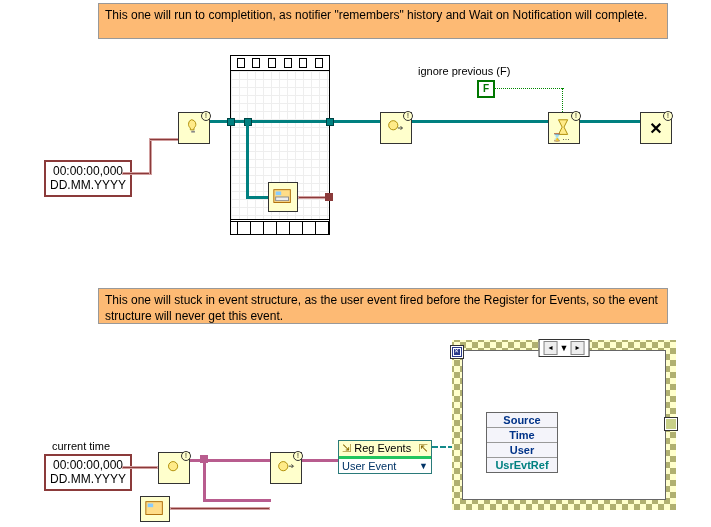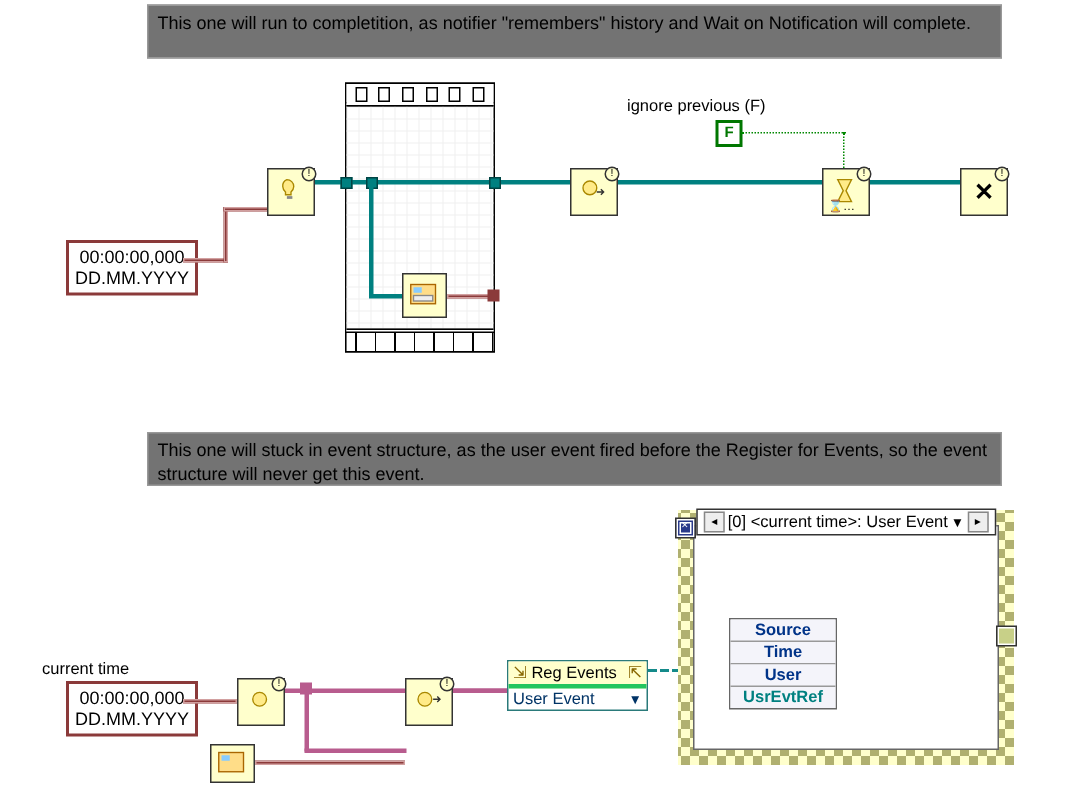--- a/index.html
+++ b/index.html
@@ -7,21 +7,21 @@
     font-family: "Segoe UI", Tahoma, sans-serif;
     font-size: 12px;
     background: #fff;
     width: 711px;
     height: 527px;
     position: relative;
     overflow: hidden;
   }
   .comment-box {
     position: absolute;
-    background: #737373;
+    background: #fdba74;
     border: 1px solid #999;
     padding: 4px 6px;
     line-height: 1.3;
     box-sizing: border-box;
   }
   .timestamp {
     position: absolute;
     border: 2px solid #8b3a3a;
     background: #fff;
     padding: 2px 4px;
@@ -304,21 +304,21 @@
   <div style="position:absolute; bottom:1px; left:3px; font-size:8px;">⌛…</div>
 </div>
 
 <div class="node" style="left:640px; top:112px;">
   <span style="font-weight:bold; font-size:16px;">✕</span>
   <div class="corner">!</div>
 </div>
 
 <div class="comment-box" style="left:98px; top:288px; width:570px; height:36px;">This one will stuck in event structure, as the user event fired before the Register for Events, so the event structure will never get this event.</div>
 
-<div class="label" style="left:28px; top:440px;text-align:center;">current time</div>
+<div class="label" style="left:52px; top:440px;text-align:center;">current time</div>
 
 <div class="timestamp" style="left:44px; top:454px;">
   <div>00:00:00,000</div>
   <div>DD.MM.YYYY</div>
 </div>
 
 <div class="node" style="left:158px; top:452px;">
   <svg class="icon" viewBox="0 0 24 24">
     <circle cx="11" cy="10" r="5" fill="#ffeb88" stroke="#aa8800"></circle>
   </svg>
@@ -373,21 +373,20 @@
   <div class="tunnel-blue" style="left:-1px; top:6px; background:#2a3a8a;">
     <div style="position:absolute;inset:1px;background:#fff;"></div>
     <div style="position:absolute;inset:2px;background:#2a3a8a;"></div>
     <div style="position:absolute;left:2px;top:2px;width:4px;height:4px;color:#fff;font-size:6px;line-height:4px;">✕</div>
   </div>
   <div class="tunnel-blue" style="right:-1px; top:78px; background:#c8d088;">
   </div>
 
   <div class="event-header">
     <span class="arrow-btn">◂</span>
-    <span>[0] &lt;current time&gt;: User Event</span>
     <span style="font-size:9px;">▼</span>
     <span class="arrow-btn">▸</span>
   </div>
 
   <div class="data-cluster" style="left:34px; top:72px; width:70px;">
     <div>Source</div>
     <div>Time</div>
     <div>User</div>
     <div>UsrEvtRef</div>
   </div>

